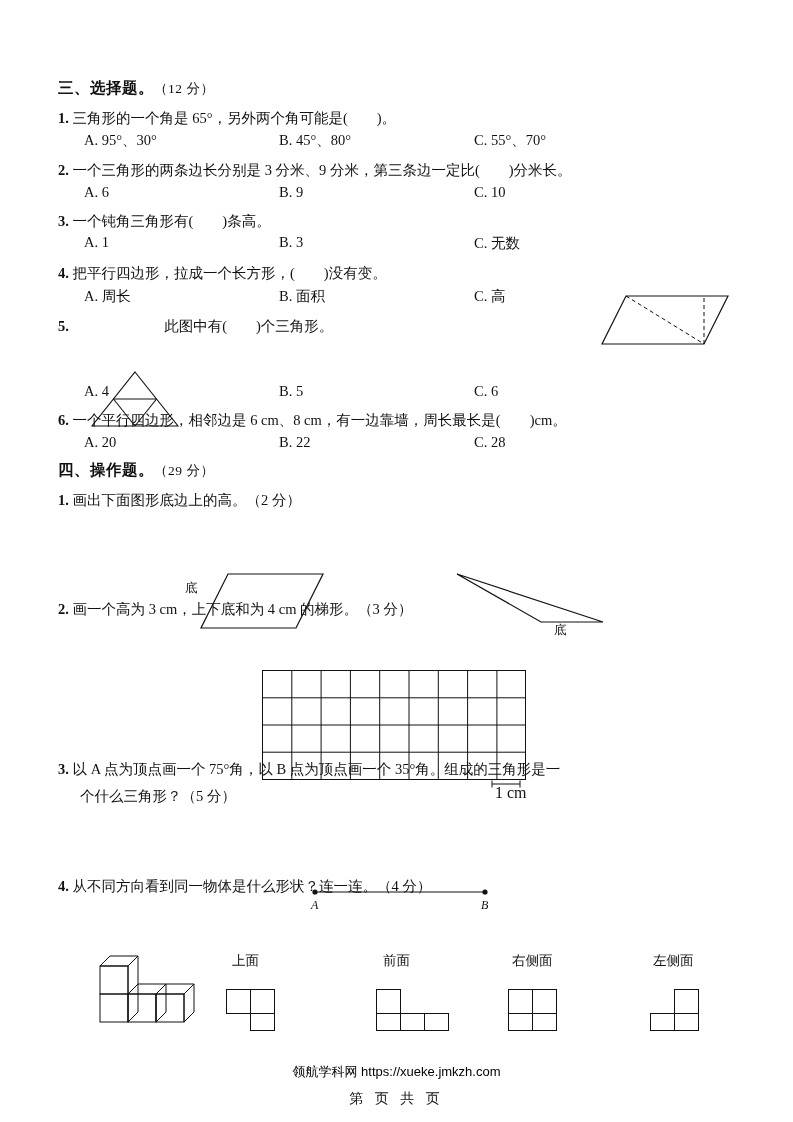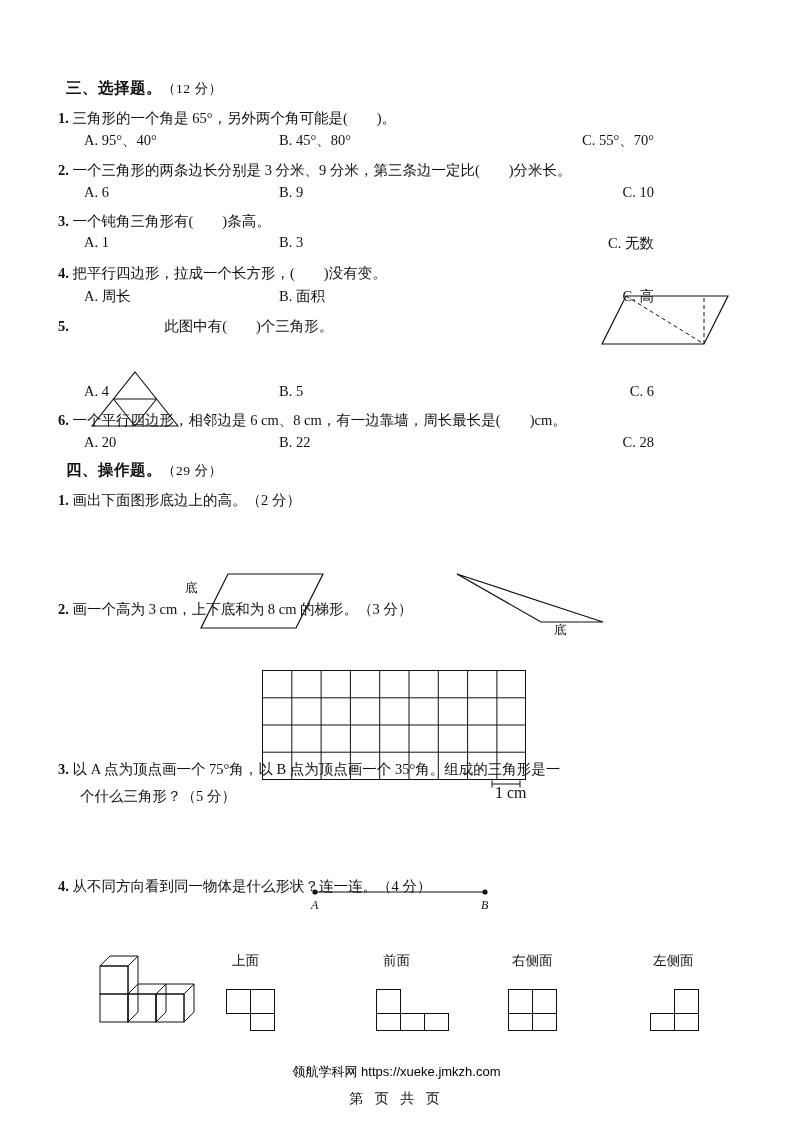--- a/index.html
+++ b/index.html
@@ -18,21 +18,21 @@
     width: 793px; height: 1122px;
   }
   .content {
     position: absolute;
     left: 58px; top: 78px;
     width: 680px;
   }
   .section-head {
     font-size: 15.5px;
     font-weight: bold;
-    margin: 0 0 8px 8px;
+    margin: 0 0 8px 0;
     letter-spacing: 0.5px;
   }
   .section-head .pts {
     font-weight: normal;
     font-size: 13.5px;
   }
   .q {
     font-size: 14.5px;
     line-height: 1.55;
     margin: 0 0 2px 0;
@@ -41,21 +41,21 @@
   }
   .q .num { font-weight: bold; }
   .opts {
     font-size: 14.5px;
     margin: 1px 0 9px 0;
     padding-left: 26px;
     display: flex;
   }
   .opt-a { width: 195px; }
   .opt-b { width: 195px; }
-  .opt-c { width: 180px; text-align: right; }
+  .opt-c { width: 180px; }
   .sub {
     font-size: 14.5px;
     line-height: 1.6;
     margin: 0 0 4px 0;
   }
   .sub .num { font-weight: bold; }
   .indent { padding-left: 22px; }
   .footer-src {
     position: absolute;
     left: 0; right: 0;
@@ -84,21 +84,21 @@
 
     <div class="section-head">
       <span>三、选择题。</span><span class="pts">（12 分）</span>
     </div>
 
     <div class="q">
       <span class="num">1.</span>
       <span>三角形的一个角是 65°，另外两个角可能是(　　)。</span>
     </div>
     <div class="opts">
-      <span class="opt-a">A. 95°、40°</span>
+      <span class="opt-a">A. 95°、30°</span>
       <span class="opt-b">B. 45°、80°</span>
       <span class="opt-c">C. 55°、70°</span>
     </div>
 
     <div class="q">
       <span class="num">2.</span>
       <span>一个三角形的两条边长分别是 3 分米、9 分米，第三条边一定比(　　)分米长。</span>
     </div>
     <div class="opts">
       <span class="opt-a">A. 6</span>
@@ -153,21 +153,21 @@
     </div>
 
     <div class="sub">
       <span class="num">1.</span>
       <span>画出下面图形底边上的高。（2 分）</span>
     </div>
     <div style="height:82px;"></div>
 
     <div class="sub">
       <span class="num">2.</span>
-      <span>画一个高为 3 cm，上下底和为 8 cm 的梯形。（3 分）</span>
+      <span>画一个高为 3 cm，上下底和为 4 cm 的梯形。（3 分）</span>
     </div>
     <div style="height:133px;"></div>
 
     <div class="sub">
       <span class="num">3.</span>
       <span>以 A 点为顶点画一个 75°角，以 B 点为顶点画一个 35°角。组成的三角形是一</span>
     </div>
     <div class="sub indent">
       <span>个什么三角形？（5 分）</span>
     </div>

